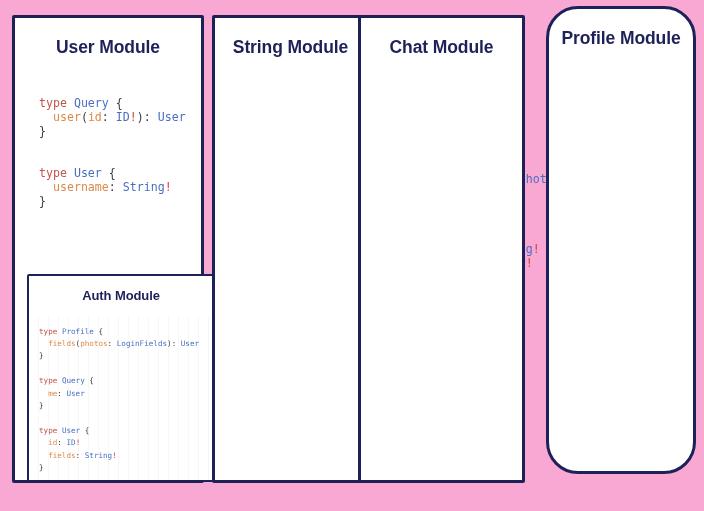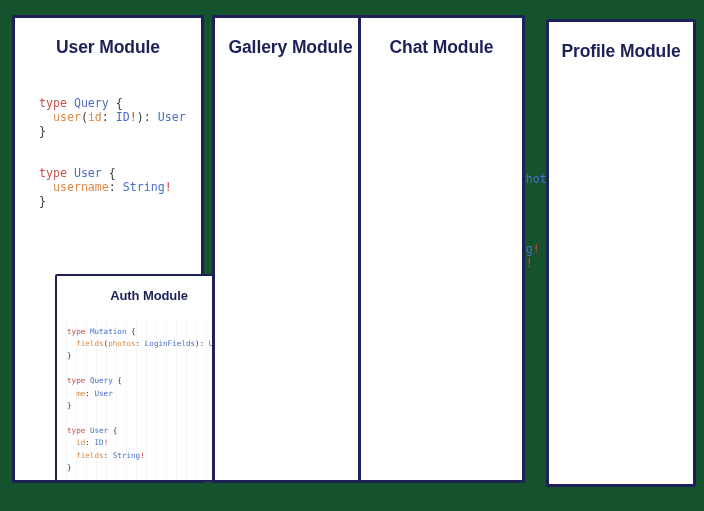--- a/index.html
+++ b/index.html
@@ -11,36 +11,36 @@
     width: 704px;
     height: 511px;
     font-family: "Liberation Sans", sans-serif;
     overflow: hidden;
   }
 
   #board {
     position: relative;
     width: 704px;
     height: 511px;
-    background: #14532d;
+    background: #f9a8d4;
   }
 
   .module-card {
     position: absolute;
     box-sizing: border-box;
     background: #ffffff;
     border: 3px solid #1e2158;
     border-radius: 2px;
   }
 
   
   #card-user     { left: 12px;  top: 15px;  width: 192px; height: 468px; }
   #card-gallery  { left: 212px; top: 15px;  width: 157px; height: 468px; }
   #card-chat     { left: 358px; top: 15px;  width: 167px; height: 468px; }
-  #card-profile  { left: 546px; top: 19px;  width: 150px; height: 468px; }
+  #card-profile  { left: 546px; top: 6px;  width: 150px; height: 468px; border-radius: 32px; }
 
   .module-title {
     text-align: center;
     font-weight: bold;
     color: #1e2158;
     letter-spacing: -0.1px;
   }
 
   #card-user .module-title,
   #card-gallery .module-title,
@@ -83,21 +83,20 @@
     position: absolute;
     box-sizing: border-box;
     left: 12px;
     top: 256px;
     width: 188px;
     height: 208px;
     background: #ffffff;
     border: 2px solid #1e2158;
     border-radius: 2px;
     overflow: hidden;
-    margin-left: 28px;
   }
   #card-auth .module-title {
     font-size: 13px;
     margin-top: 12px;
   }
   #auth-code-wrap {
     position: absolute;
     left: 0;
     top: 40px;
     right: 0;
@@ -130,38 +129,38 @@
 <span class="t-punct">}</span>
 
 
 <span class="t-kw">type</span> <span class="t-type">User</span> <span class="t-punct">{</span>
   <span class="t-field">username</span><span class="t-punct">: </span><span class="t-type">String</span><span class="t-bang">!</span>
 <span class="t-punct">}</span></pre>
 
     <div id="card-auth">
       <div class="module-title">Auth Module</div>
       <div id="auth-code-wrap">
-        <pre class="code-block code-small" id="auth-code"><span class="t-kw">type</span> <span class="t-type">Mutation</span> <span class="t-punct">{</span>
+        <pre class="code-block code-small" id="auth-code"><span class="t-kw">type</span> <span class="t-type">Profile</span> <span class="t-punct">{</span>
   <span class="t-field">fields</span><span class="t-punct">(</span><span class="t-field">photos</span><span class="t-punct">: </span><span class="t-type">LoginFields</span><span class="t-punct">)</span><span class="t-punct">: </span><span class="t-type">User</span>
 <span class="t-punct">}</span>
 
 <span class="t-kw">type</span> <span class="t-type">Query</span> <span class="t-punct">{</span>
   <span class="t-field">me</span><span class="t-punct">: </span><span class="t-type">User</span>
 <span class="t-punct">}</span>
 
 <span class="t-kw">type</span> <span class="t-type">User</span> <span class="t-punct">{</span>
   <span class="t-field">id</span><span class="t-punct">: </span><span class="t-type">ID</span><span class="t-bang">!</span>
   <span class="t-field">fields</span><span class="t-punct">: </span><span class="t-type">String</span><span class="t-bang">!</span>
 <span class="t-punct">}</span></pre>
       </div>
     </div>
   </div>
 
   <div class="module-card" id="card-gallery">
-    <div class="module-title">Gallery Module</div>
+    <div class="module-title">String Module</div>
     <pre class="code-block code-big" id="gallery-code"><span class="t-kw">type</span> <span class="t-type">User</span> <span class="t-punct">{</span>
   <span class="t-field">photos</span><span class="t-punct">: </span><span class="t-punct">[</span><span class="t-type">Photo</span><span class="t-punct">]</span><span class="t-bang">!</span>
 <span class="t-punct">}</span>
 
 <span class="t-kw">type</span> <span class="t-type">Photo</span> <span class="t-punct">{</span>
   <span class="t-field">id</span><span class="t-punct">: </span><span class="t-type">ID</span><span class="t-bang">!</span>
   <span class="t-field">url</span><span class="t-punct">: </span><span class="t-type">String</span><span class="t-bang">!</span>
   <span class="t-field">user</span><span class="t-punct">: </span><span class="t-type">User</span><span class="t-bang">!</span>
 <span class="t-punct">}</span></pre>
   </div>

